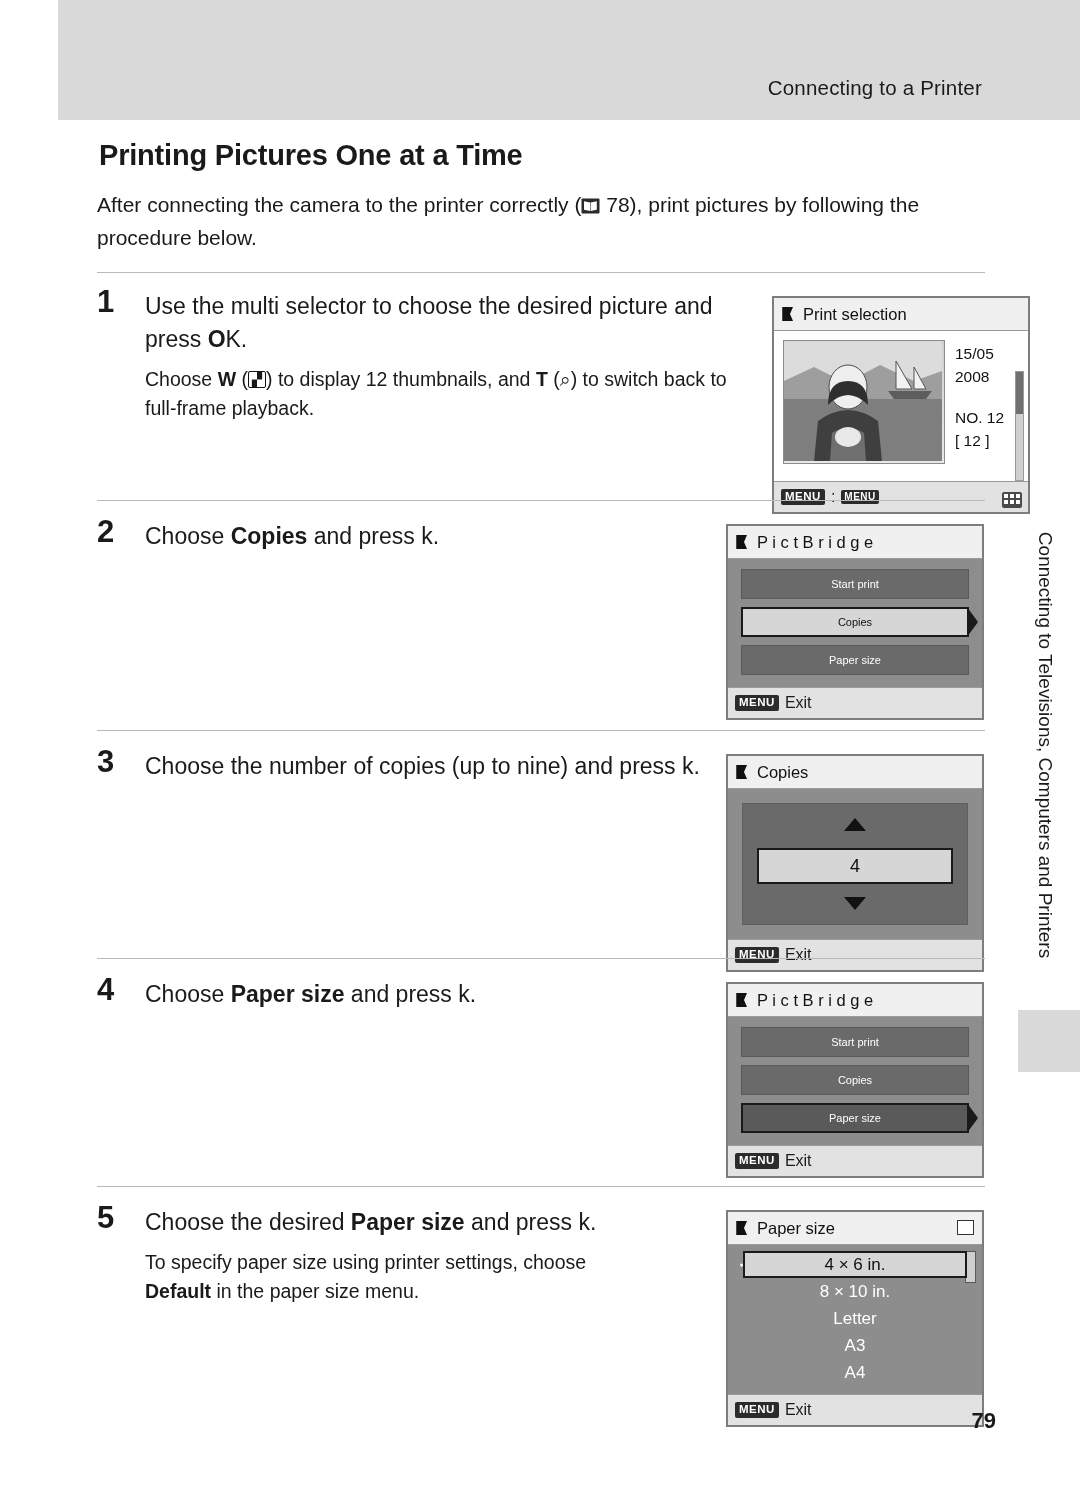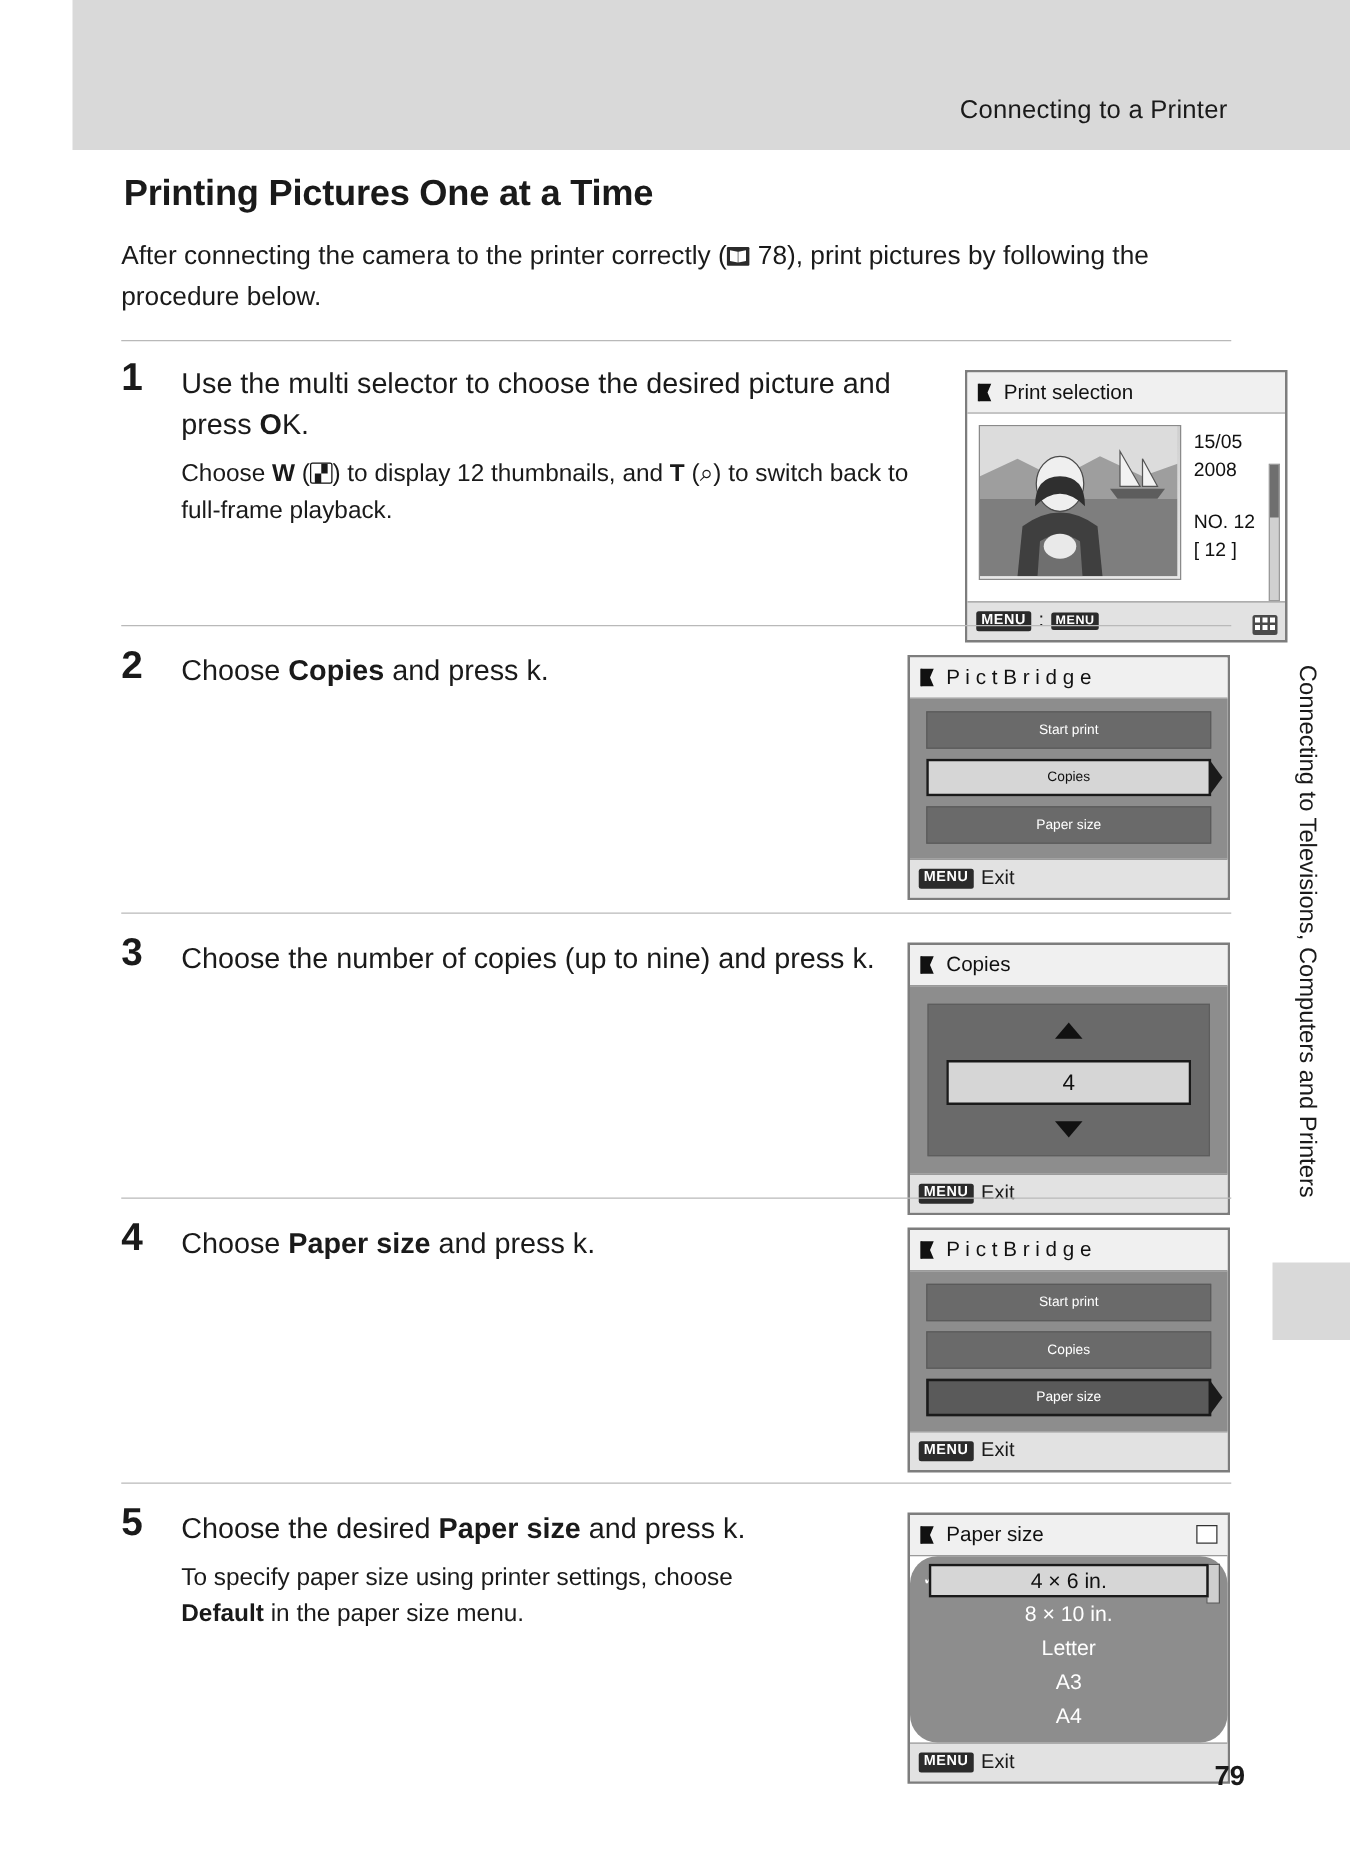--- a/index.html
+++ b/index.html
@@ -178,21 +178,21 @@
     position:absolute; left:14px; right:14px; top:44px; height:32px;
     background:#d6d6d6; border:2px solid #1a1a1a;
     display:flex; align-items:center; justify-content:center;
     font-size:18px; color:#111;
   }
   .cp-arrow { position:absolute; left:50%; transform:translateX(-50%); width:0; height:0; }
   .cp-arrow.up { top:14px; border-left:11px solid transparent; border-right:11px solid transparent; border-bottom:13px solid #111; }
   .cp-arrow.down { bottom:14px; border-left:11px solid transparent; border-right:11px solid transparent; border-top:13px solid #111; }
 
   
-  .pzs-body { background:#8d8d8d; padding:6px 0 8px 0; position:relative;border-radius:22px; }
+  .pzs-body { background:#8d8d8d; padding:6px 0 8px 0; position:relative; }
   .pzs-item {
     height:27px; margin:0 auto; width:224px;
     display:flex; align-items:center; justify-content:center;
     font-size:17px; color:#fff;
   }
   .pzs-item.sel {
     background:#d6d6d6; color:#111; border:2px solid #1a1a1a; box-sizing:border-box;
     position:relative;
   }
   .pzs-scroll {

